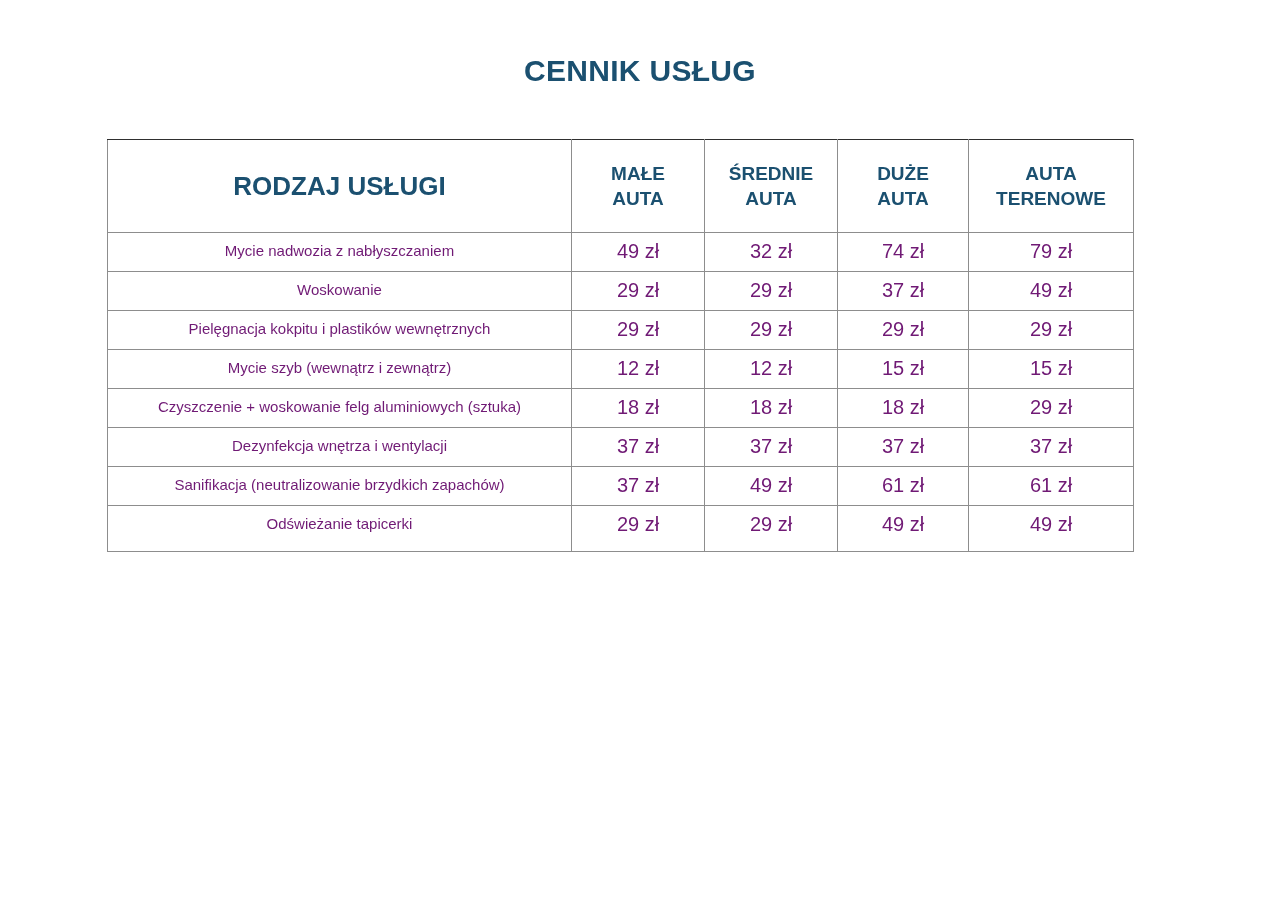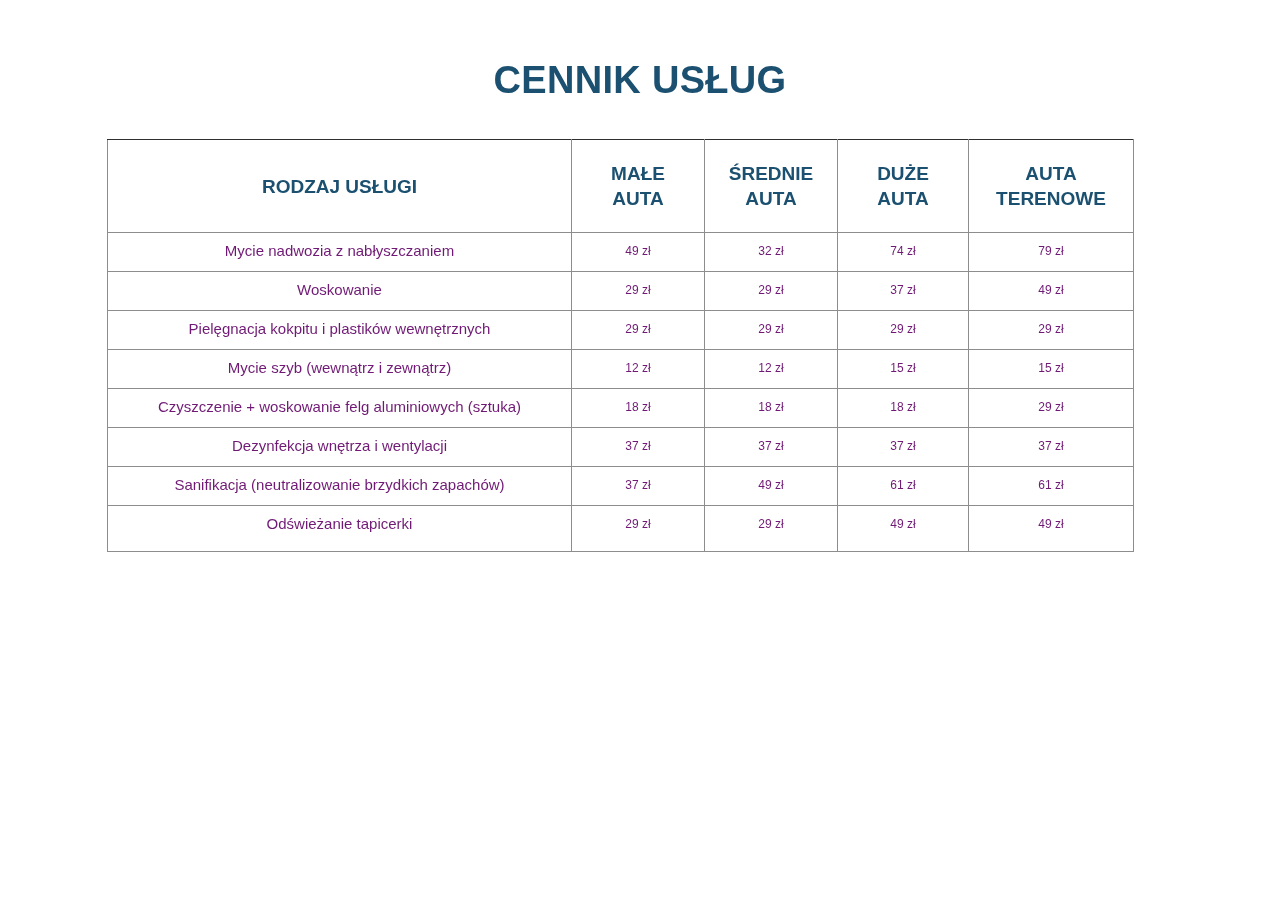--- a/index.html
+++ b/index.html
@@ -20,24 +20,24 @@
     position: relative;
     width: 1280px;
     height: 905px;
     background: #ffffff;
   }
 
   
   .page-title {
     position: absolute;
     left: 0;
-    top: 60px;
+    top: 54px;
     width: 1280px;
     text-align: center;
-    font-size: 38px;
+    font-size: 30px;
     font-weight: bold;
     letter-spacing: 0.3px;
     color: #1b5070;
     line-height: 1.1;
     white-space: nowrap;
   }
 
   
   .price-table-wrap {
     position: absolute;
@@ -91,21 +91,21 @@
   thead tr.header-row th .hdr-inner {
     display: flex;
     flex-direction: column;
     justify-content: center;
     align-items: center;
     height: 92px;
     padding: 0 6px;
     box-sizing: border-box;
   }
   thead tr.header-row th.service-head .hdr-inner {
-    font-size: 19px;
+    font-size: 26px;
   }
   .hdr-line { display: block; white-space: nowrap; }
 
   
   tbody tr.data-row td {
     height: 38px;
   }
   tbody tr.data-row td .cell-inner {
     padding-top: 8px;
     padding-bottom: 8px;
@@ -113,21 +113,21 @@
     color: #701a75;
     text-align: center;
     line-height: 20px;
     white-space: nowrap;
     overflow: hidden;
   }
   tbody tr.data-row td.service-cell .cell-inner {
     font-size: 15px;
   }
   tbody tr.data-row td.price-cell .cell-inner {
-    font-size: 12px;
+    font-size: 20px;
   }
   tbody tr.data-row:last-child td {
     height: 45px;
     border-bottom: 1px solid #8d8d8d;
   }
 </style>
 </head>
 <body>
 
 <div class="page">

